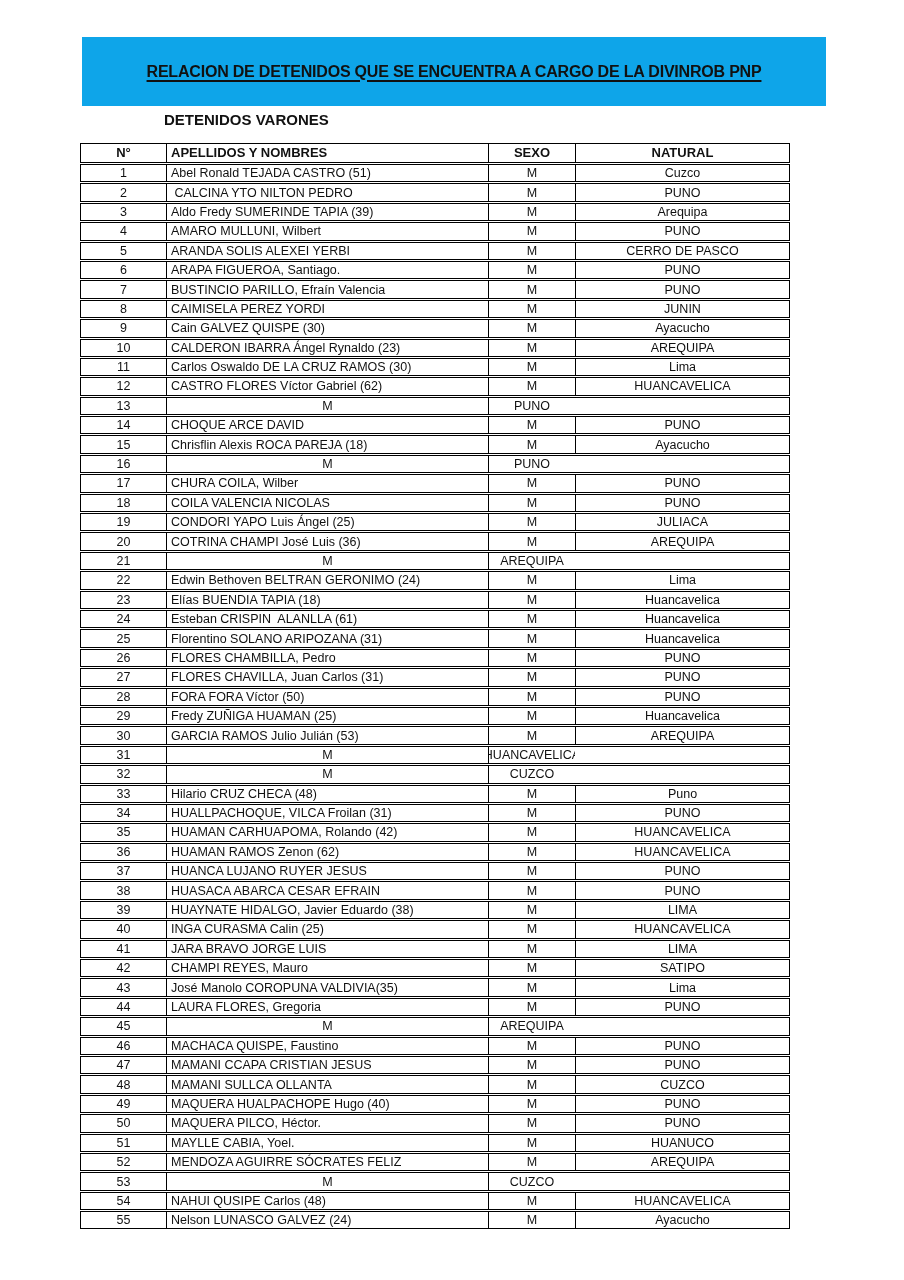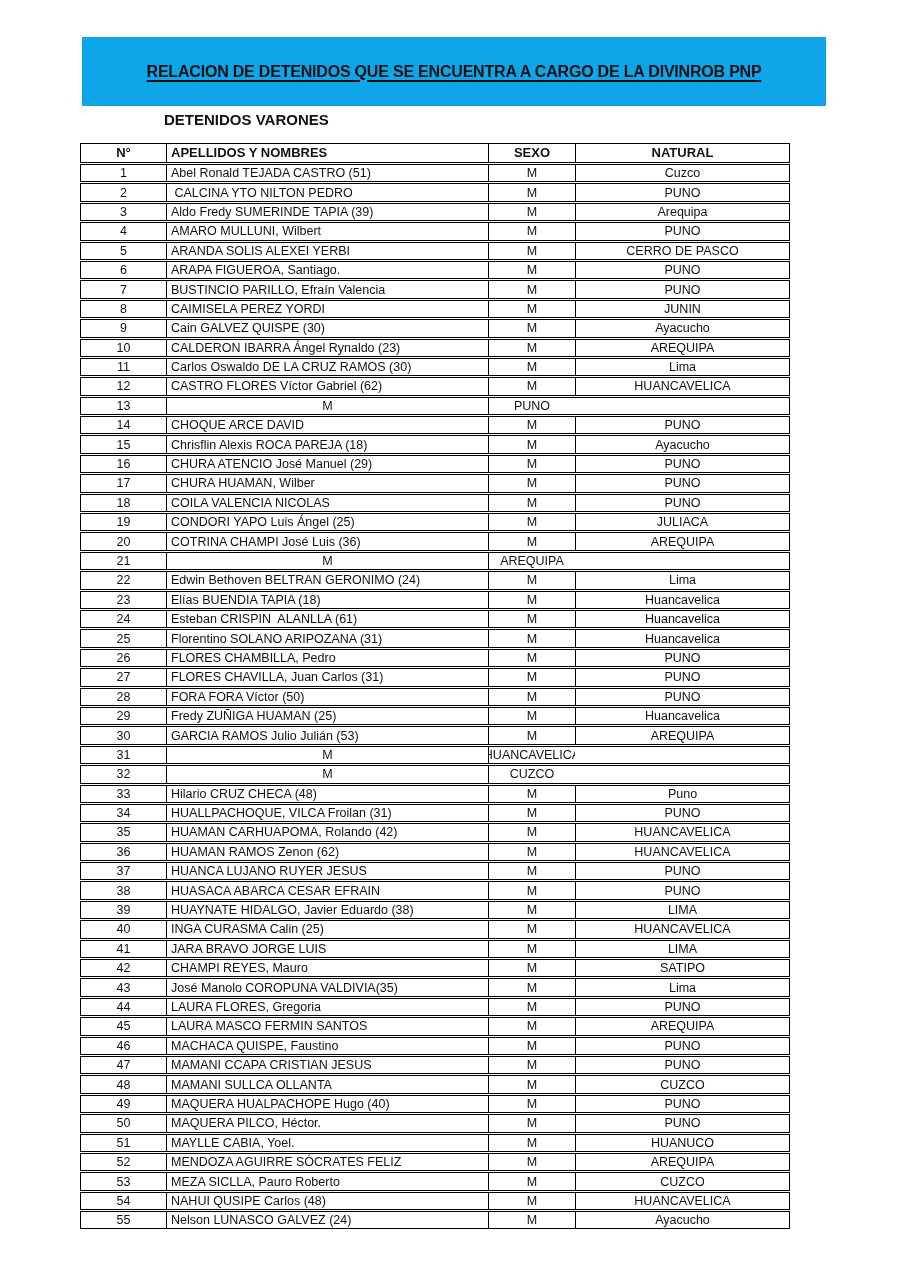--- a/index.html
+++ b/index.html
@@ -185,27 +185,26 @@
           <div class="c natural">PUNO</div>
         </div>
         <div class="t-row">
           <div class="c num">15</div>
           <div class="c name">Chrisflin Alexis ROCA PAREJA (18)</div>
           <div class="c sexo">M</div>
           <div class="c natural">Ayacucho</div>
         </div>
         <div class="t-row">
           <div class="c num">16</div>
-          <div class="c name">CHURA ATENCIO José Manuel (29)</div>
           <div class="c sexo">M</div>
           <div class="c natural">PUNO</div>
         </div>
         <div class="t-row">
           <div class="c num">17</div>
-          <div class="c name">CHURA HUAMAN, Wilber</div>
+          <div class="c name">CHURA COILA, Wilber</div>
           <div class="c sexo">M</div>
           <div class="c natural">PUNO</div>
         </div>
         <div class="t-row">
           <div class="c num">18</div>
           <div class="c name">COILA VALENCIA NICOLAS</div>
           <div class="c sexo">M</div>
           <div class="c natural">PUNO</div>
         </div>
         <div class="t-row">
@@ -356,21 +355,20 @@
           <div class="c natural">Lima</div>
         </div>
         <div class="t-row">
           <div class="c num">44</div>
           <div class="c name">LAURA FLORES, Gregoria</div>
           <div class="c sexo">M</div>
           <div class="c natural">PUNO</div>
         </div>
         <div class="t-row">
           <div class="c num">45</div>
-          <div class="c name">LAURA MASCO FERMIN SANTOS</div>
           <div class="c sexo">M</div>
           <div class="c natural">AREQUIPA</div>
         </div>
         <div class="t-row">
           <div class="c num">46</div>
           <div class="c name">MACHACA QUISPE, Faustino</div>
           <div class="c sexo">M</div>
           <div class="c natural">PUNO</div>
         </div>
         <div class="t-row">
@@ -404,21 +402,20 @@
           <div class="c natural">HUANUCO</div>
         </div>
         <div class="t-row">
           <div class="c num">52</div>
           <div class="c name">MENDOZA AGUIRRE SÓCRATES FELIZ</div>
           <div class="c sexo">M</div>
           <div class="c natural">AREQUIPA</div>
         </div>
         <div class="t-row">
           <div class="c num">53</div>
-          <div class="c name">MEZA SICLLA, Pauro Roberto</div>
           <div class="c sexo">M</div>
           <div class="c natural">CUZCO</div>
         </div>
         <div class="t-row">
           <div class="c num">54</div>
           <div class="c name">NAHUI QUSIPE Carlos (48)</div>
           <div class="c sexo">M</div>
           <div class="c natural">HUANCAVELICA</div>
         </div>
         <div class="t-row">

